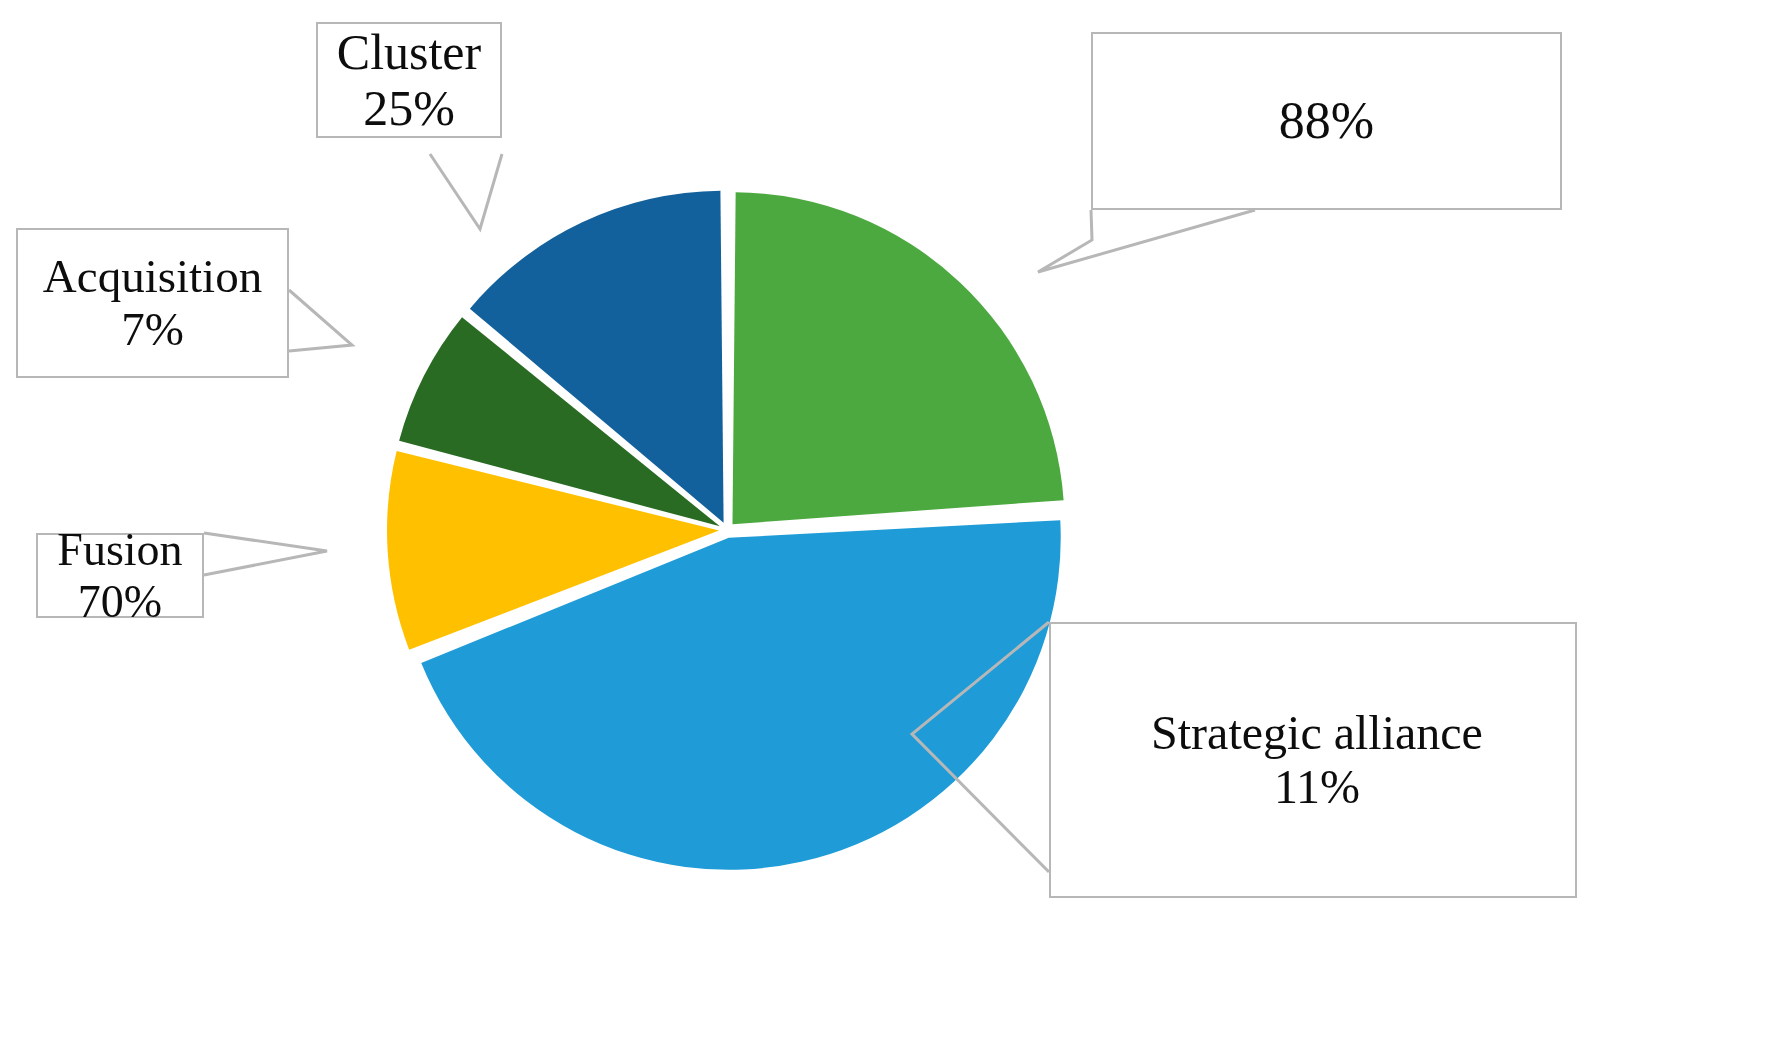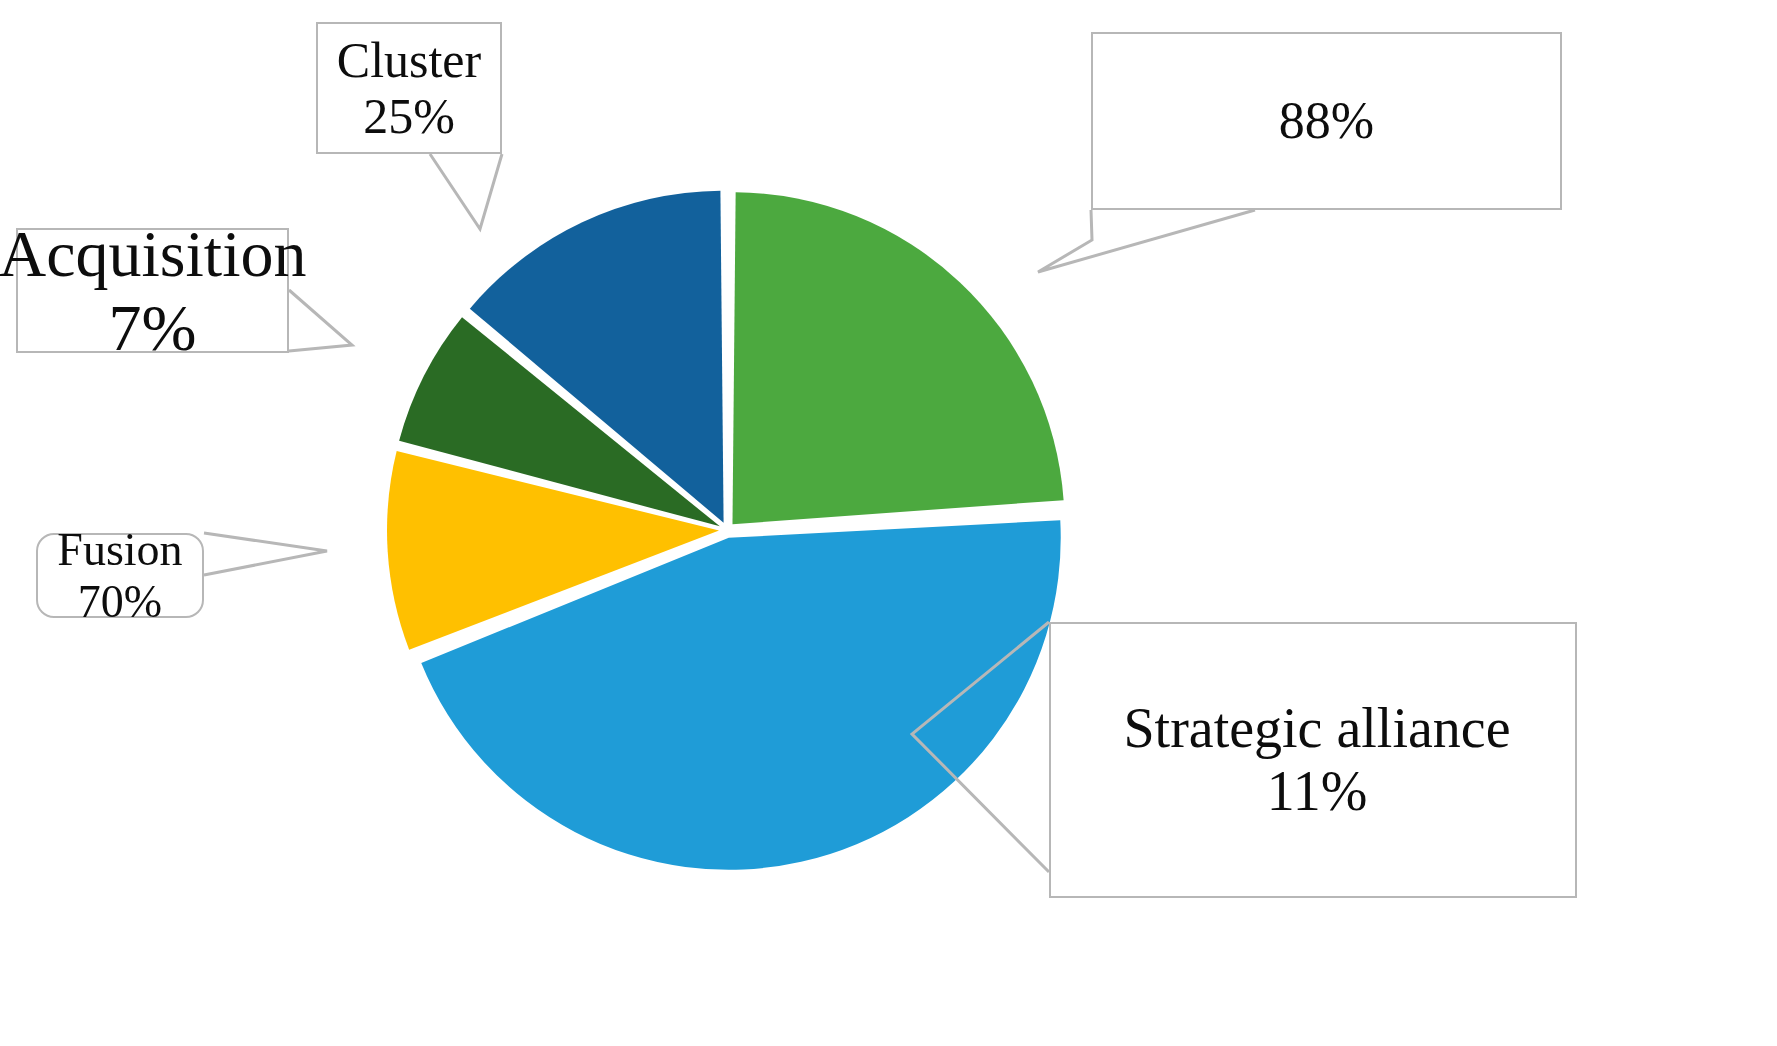--- a/index.html
+++ b/index.html
@@ -49,35 +49,34 @@
     display: block;
     white-space: nowrap;
   }
 
   
   #callout-joint-venture {
     left: 1091px; top: 32px; width: 471px; height: 178px;
     font-size: 52px;
   }
   #callout-cluster {
-    left: 316px; top: 22px; width: 186px; height: 132px;
+    left: 316px; top: 22px; width: 186px; height: 116px;
     font-size: 50px;
   }
   #callout-acquisition {
-    left: 16px; top: 228px; width: 273px; height: 125px;
-    font-size: 66px;
+    left: 16px; top: 228px; width: 273px; height: 150px;
+    font-size: 47px;
   }
   #callout-fusion {
     left: 36px; top: 533px; width: 168px; height: 85px;
     font-size: 46px;
-    border-radius: 18px;
   }
   #callout-strategic-alliance {
     left: 1049px; top: 622px; width: 528px; height: 276px;
-    font-size: 56px;
+    font-size: 48px;
     padding-left: 8px;
   }
 </style>
 </head>
 <body>
 
 <div id="chart-root">
 
   <svg class="figure" viewBox="0 0 1777 1046">
 

